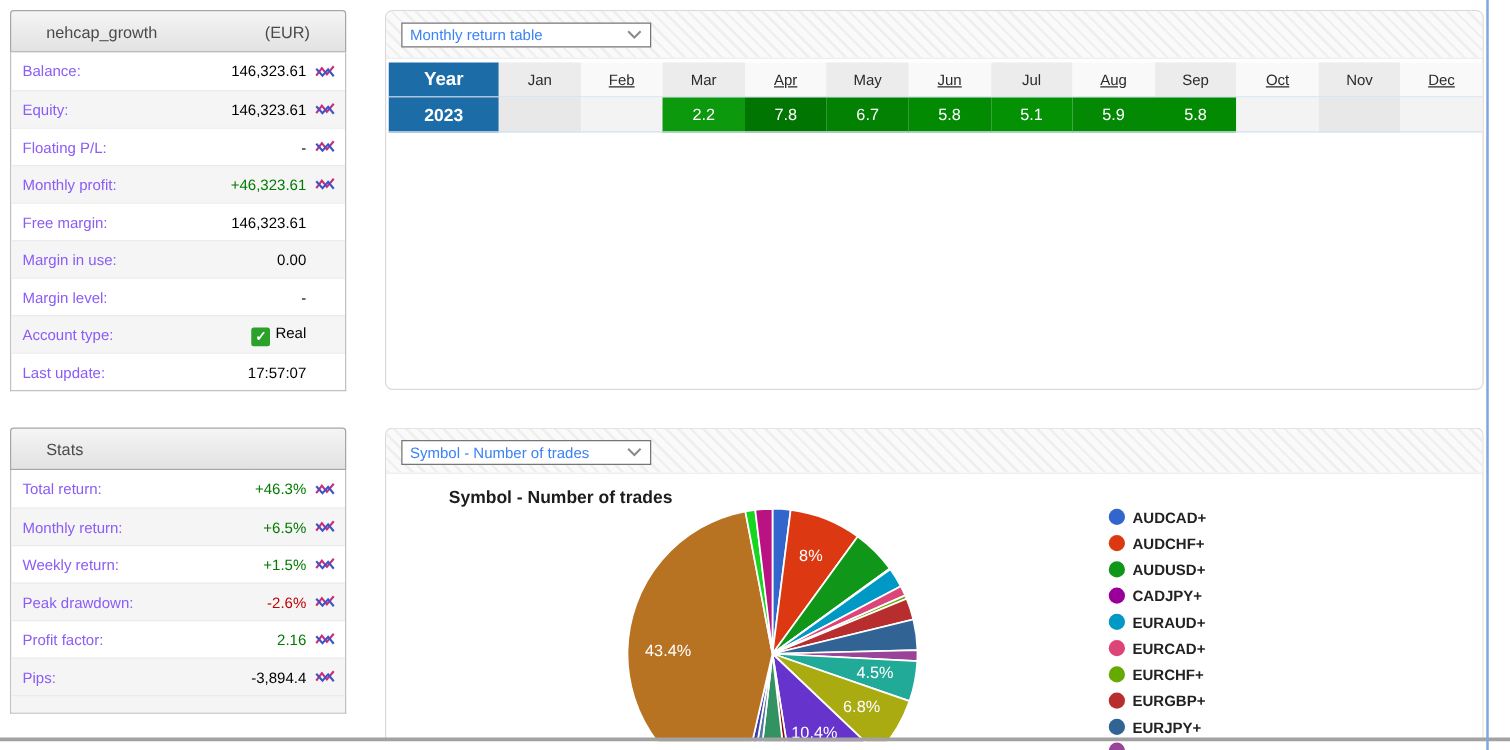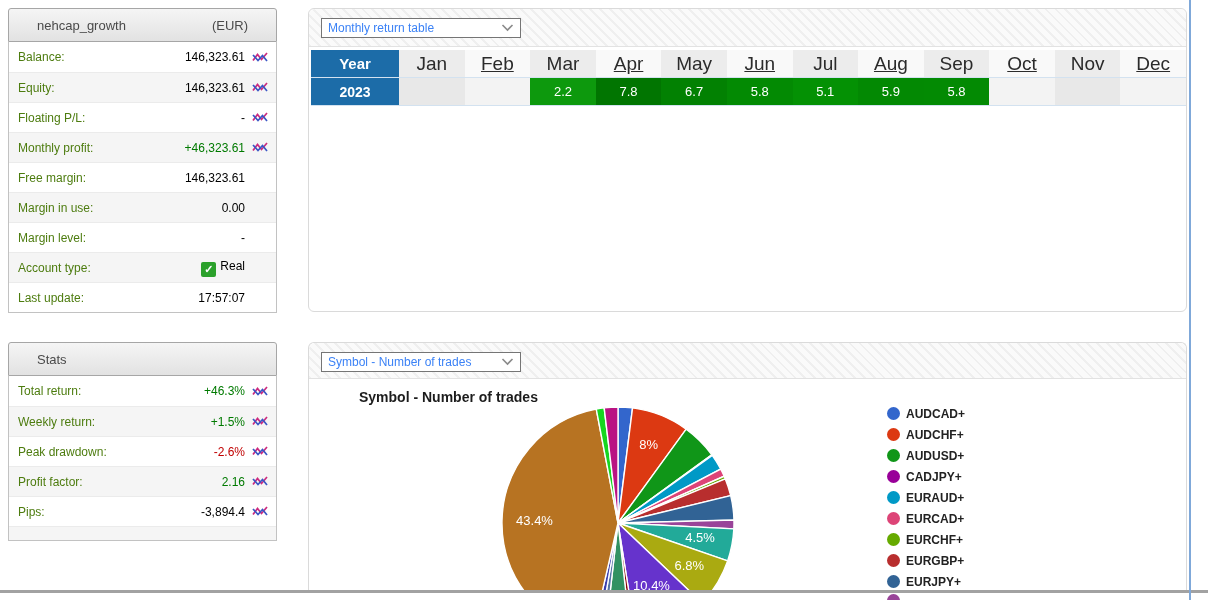--- a/index.html
+++ b/index.html
@@ -16,21 +16,21 @@
     display:flex; justify-content:space-between; align-items:center;
     padding:0 28px; font-size:13px; color:#4a4a4a;
   }
   .panel-body { border:1px solid #c2c2c2; border-top:none; background:#fff; overflow:hidden; }
   .info-row {
     height:30px; display:flex; align-items:center; padding:0 7px 0 9px;
     font-size:12px; border-top:1px solid #ebebeb;
   }
   .info-row:first-child { border-top:none; }
   .info-row:nth-child(even) { background:#f5f5f5; }
-  .info-row .lbl { flex:1; color:#4d7c0f; }
+  .info-row .lbl { flex:1; color:#8b5cf6; }
   .info-row .val { text-align:right; color:#000; white-space:nowrap; }
   .info-row .val.green { color:#007a00; }
   .info-row .val.red { color:#c00000; }
   .info-row .ico { width:24px; display:flex; justify-content:flex-end; align-items:center; }
   .filler-row { height:14px; background:#f5f5f5; border-top:1px solid #ebebeb; }
   .checkbox {
     width:15px; height:15px; background:#2ba12b; border-radius:2px;
     display:inline-flex; align-items:center; justify-content:center;
     color:#fff; font-size:11px; font-weight:bold; margin-right:4px; vertical-align:-3px;
   }
@@ -49,21 +49,21 @@
     background:#fff; border:1px solid #757575;
     display:flex; align-items:center; padding:0 6px; font-size:12px; color:#3b82f6;
     cursor:default;
   }
   .dropdown .dd-label { flex:1; white-space:nowrap; overflow:hidden; }
   
   .month-table { position:absolute; left:2px; top:41px; width:875px; }
   .t-row { display:grid; grid-template-columns:88px repeat(12,1fr); }
   .t-cell {
     height:28px; display:flex; align-items:center; justify-content:center;
-    font-size:19px; color:#2b2b2b; border-bottom:1px solid #d3e2f0;
+    font-size:12px; color:#2b2b2b; border-bottom:1px solid #d3e2f0;
   }
   .t-cell.year-h { background:#1c6ca8; color:#fff; font-weight:bold; font-size:15px; }
   .t-cell.year-c { background:#1c6ca8; color:#fff; font-weight:bold; font-size:14px; }
   .t-cell.m-odd  { background:#ececec; }
   .t-cell.m-even { background:#f9f9f9;text-decoration:underline; }
   .t-cell.d-odd  { background:#e8e8e8; }
   .t-cell.d-even { background:#f3f3f3; }
   .t-cell.val { color:#fff; font-size:13px; }
   
   .chart-title { position:absolute; left:50px; top:46px; font-size:14px; font-weight:bold; color:#1c1c1c; }
@@ -157,20 +157,30 @@
   </div>
 
   <div class="side-panel" style="top:342px">
     <div class="panel-head">
       <span>Stats</span>
     </div>
     <div class="panel-body" id="stats-body">
         <div class="info-row">
           <span class="lbl">Total return:</span>
           <span class="val green">+46.3%</span>
+          <span class="ico">
+            <svg width="17" height="13" viewBox="0 0 17 13">
+              <polyline points="1,9.5 5.5,3.5 9.5,8.5 15,2" fill="none" stroke="#cc2a7e" stroke-width="1.7"></polyline>
+              <polyline points="1,4 6,9.5 10.5,4.5 15,10" fill="none" stroke="#3a56c4" stroke-width="1.7"></polyline>
+            </svg>
+          </span>
+        </div>
+        <div class="info-row">
+          <span class="lbl">Monthly return:</span>
+          <span class="val green">+6.5%</span>
           <span class="ico">
             <svg width="17" height="13" viewBox="0 0 17 13">
               <polyline points="1,9.5 5.5,3.5 9.5,8.5 15,2" fill="none" stroke="#cc2a7e" stroke-width="1.7"></polyline>
               <polyline points="1,4 6,9.5 10.5,4.5 15,10" fill="none" stroke="#3a56c4" stroke-width="1.7"></polyline>
             </svg>
           </span>
         </div>
         <div class="info-row">
           <span class="lbl">Weekly return:</span>
           <span class="val green">+1.5%</span>

